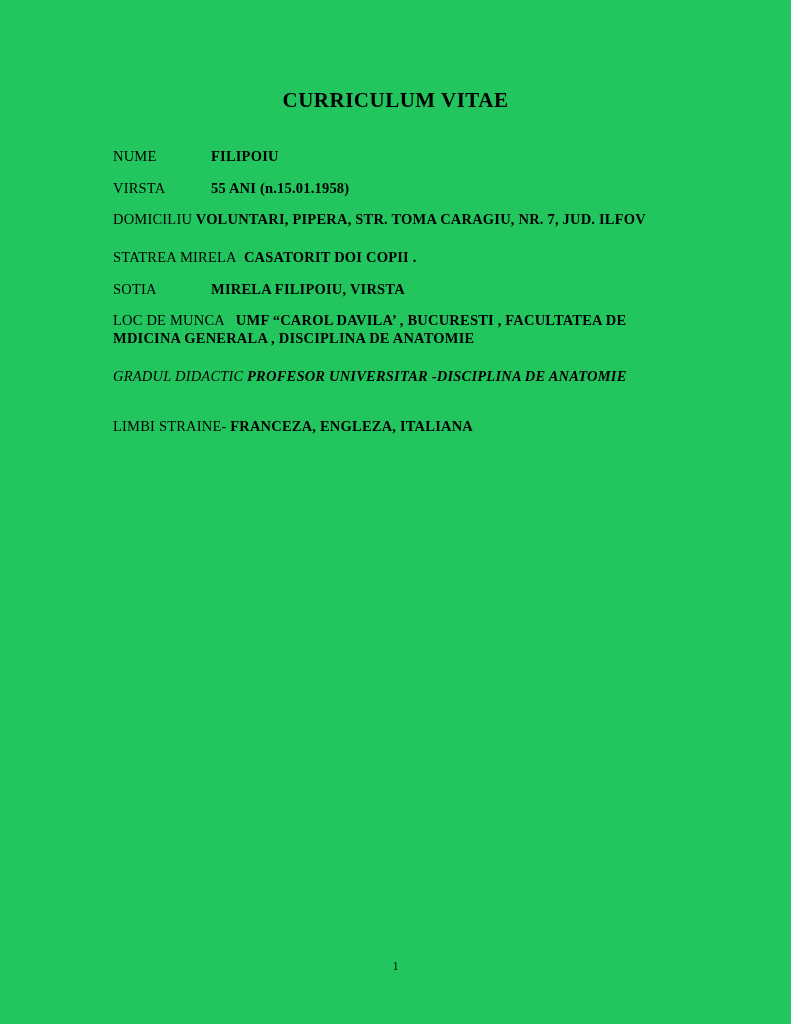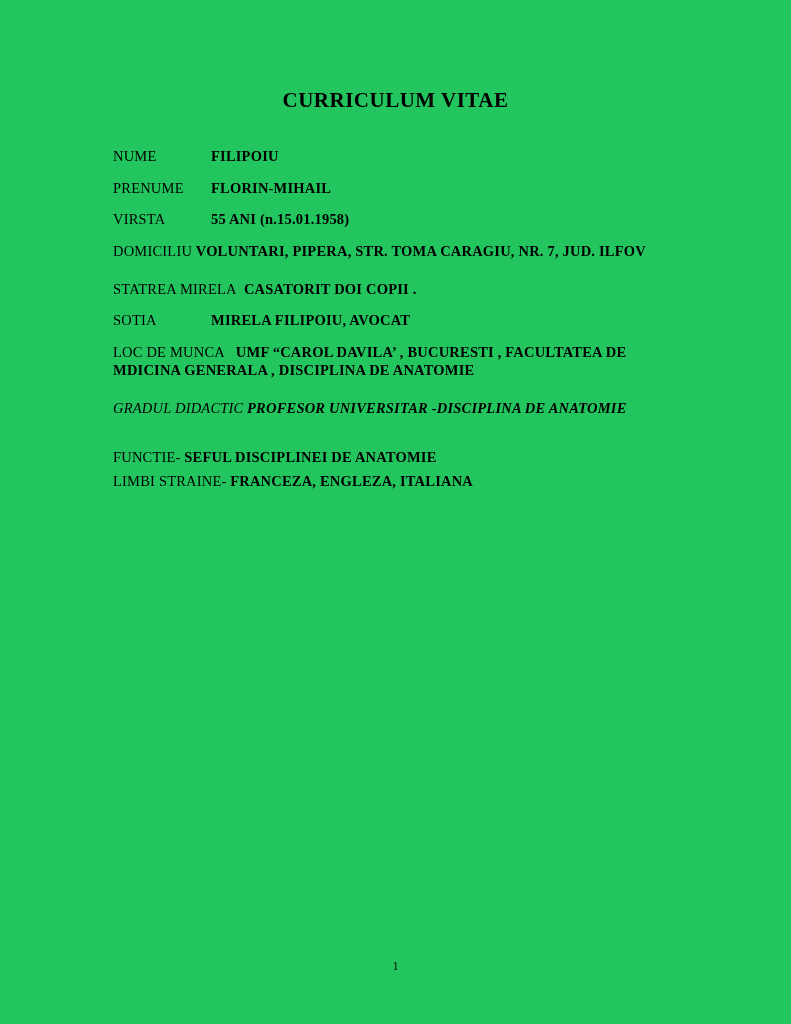--- a/index.html
+++ b/index.html
@@ -75,51 +75,45 @@
 <div class="page">
 
   <div class="doc-title">CURRICULUM  VITAE</div>
 
   <div class="body-block">
 
     <div class="row indent-nume gap-sm">
       <span class="lbl">NUME</span><span class="val">FILIPOIU</span>
     </div>
 
-    <div class="row indent-prenume gap-sm">
-      <span class="lbl">PRENUME</span><span class="val">FLORIN-MIHAIL</span>
-    </div>
 
     <div class="row indent-virsta gap-sm">
       <span class="lbl">VIRSTA</span><span class="val">55 ANI (n.15.01.1958)</span>
     </div>
 
     <div class="row gap-md">
       <span class="lbl">DOMICILIU</span>&nbsp;<span class="val">VOLUNTARI, PIPERA, STR. TOMA CARAGIU, NR. 7, JUD. ILFOV</span>
     </div>
 
     <div class="row gap-sm">
       <span class="lbl">STATREA MIRELA</span>&nbsp;&nbsp;<span class="val">CASATORIT DOI COPII .</span>
     </div>
 
     <div class="row indent-sotia gap-sm">
-      <span class="lbl">SOTIA</span><span class="val">MIRELA FILIPOIU, AVOCAT</span>
+      <span class="lbl">SOTIA</span><span class="val">MIRELA FILIPOIU, VIRSTA</span>
     </div>
 
     <div class="row gap-md">
       <span class="lbl">LOC DE  MUNCA</span>&nbsp;&nbsp;&nbsp;<span class="val">UMF “CAROL DAVILA’ , BUCURESTI , FACULTATEA DE MDICINA GENERALA , DISCIPLINA DE ANATOMIE</span>
     </div>
 
     <div class="row gap-xl">
       <span class="lbl">GRADUL DIDACTIC</span>&nbsp;<span class="val">PROFESOR UNIVERSITAR -DISCIPLINA DE ANATOMIE</span>
     </div>
 
-    <div class="row tight">
-      <span class="lbl">FUNCTIE-</span>&nbsp;<span class="val">SEFUL DISCIPLINEI DE ANATOMIE</span>
-    </div>
 
     <div class="row">
       <span class="lbl">LIMBI STRAINE-</span>&nbsp;<span class="val">FRANCEZA, ENGLEZA, ITALIANA</span>
     </div>
 
   </div>
 
   <div class="page-number">1</div>
 
 </div>

